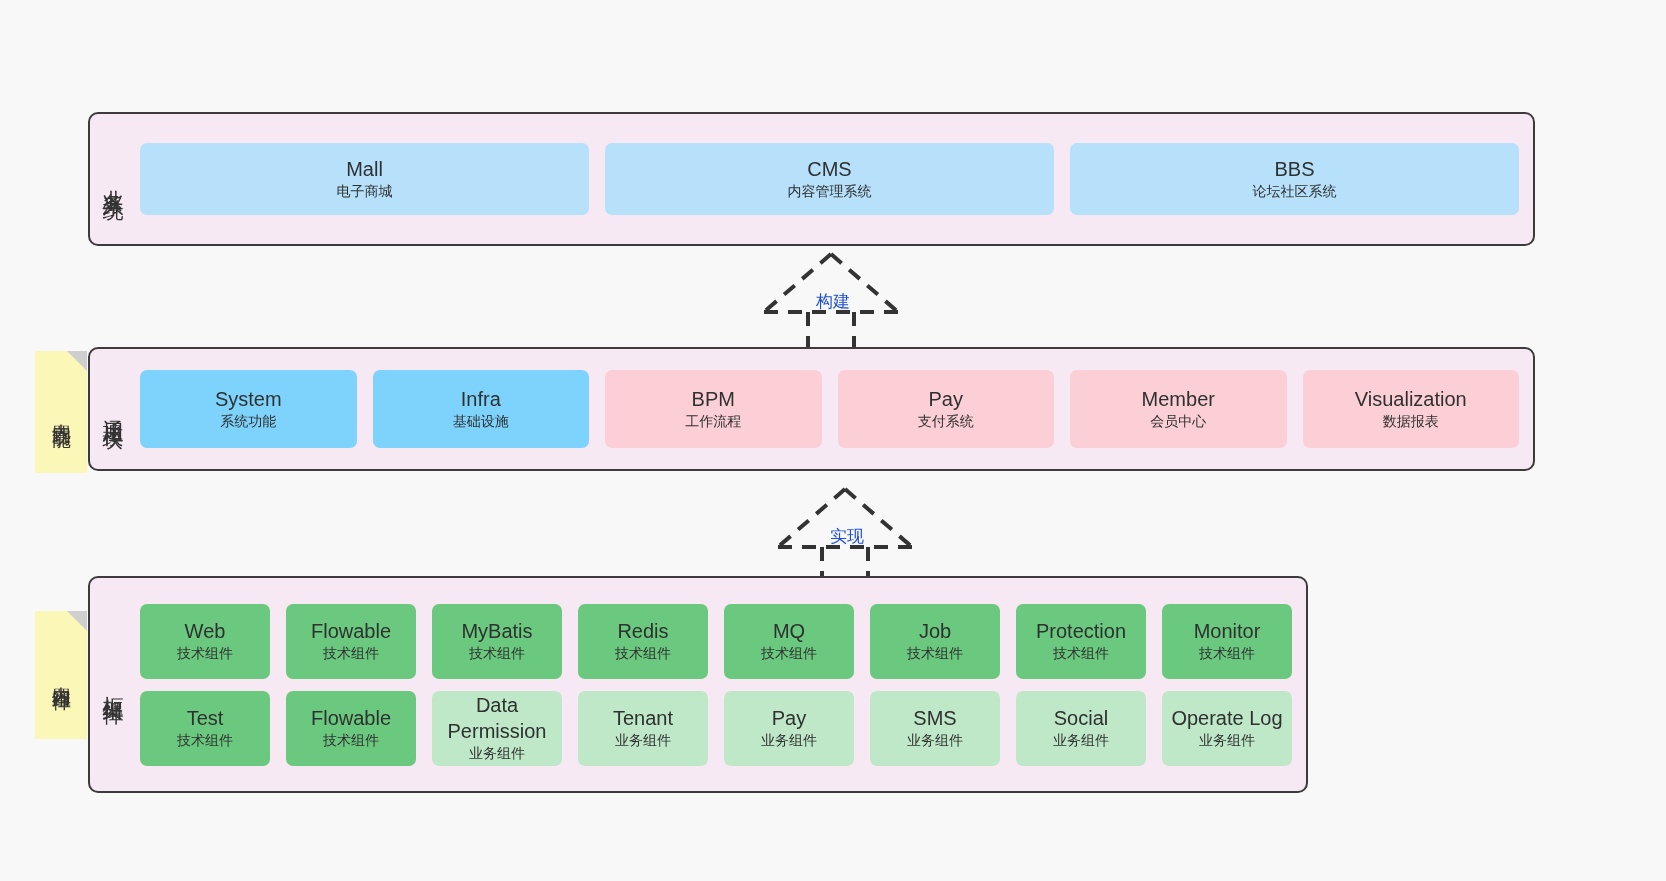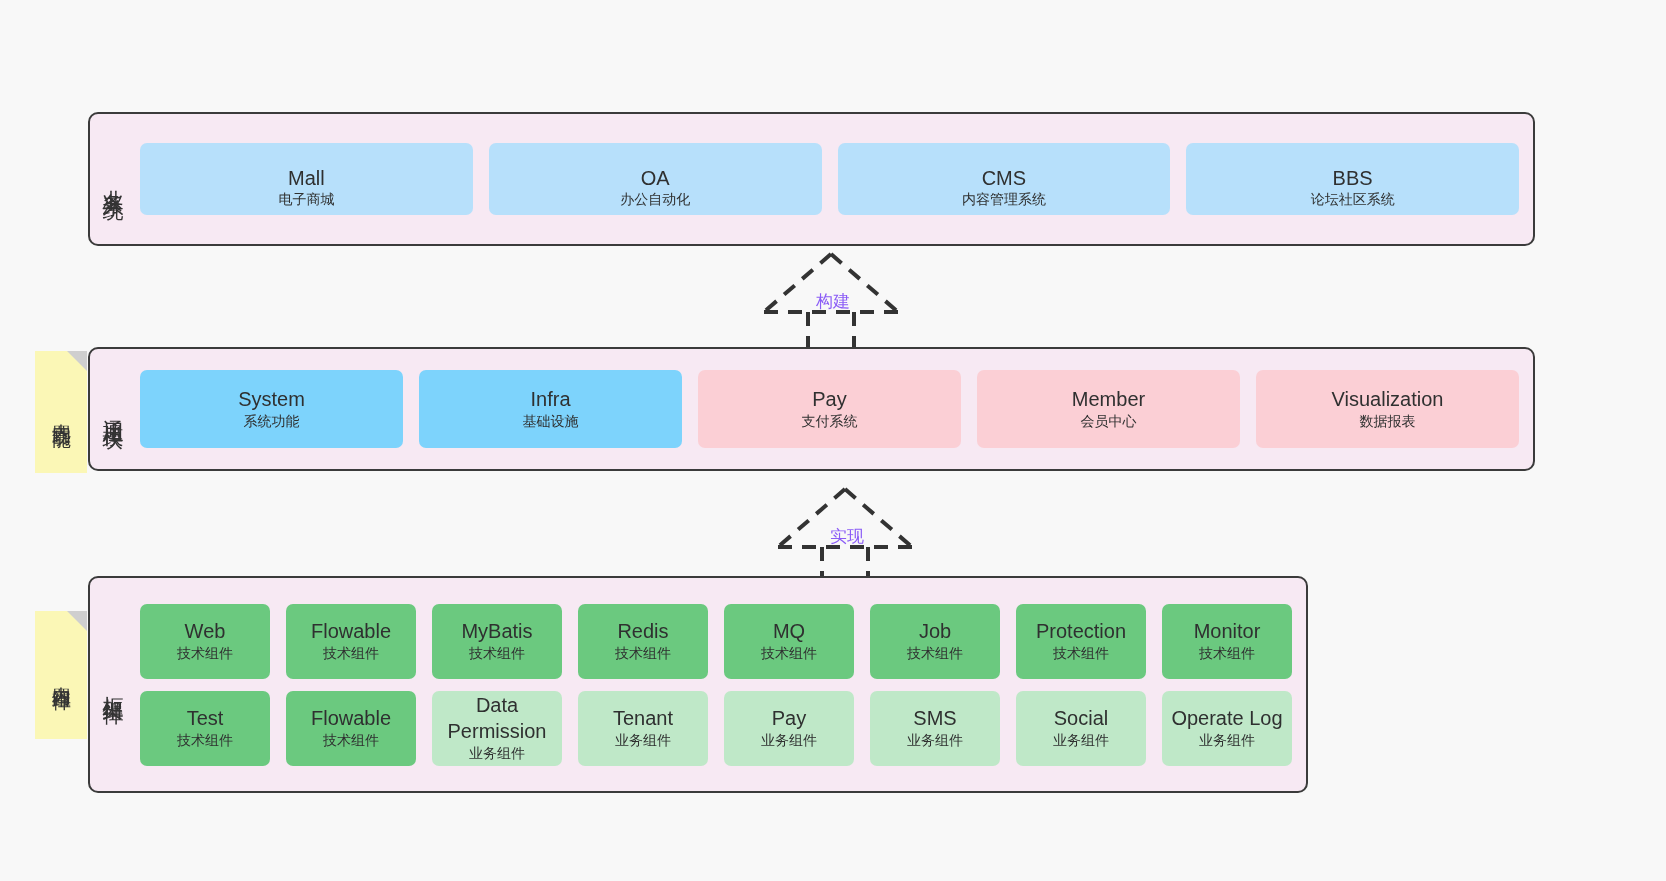--- a/index.html
+++ b/index.html
@@ -57,21 +57,21 @@
     justify-content: center;
     text-align: center;
     color: #2f3030;
     line-height: 1.28;
     padding: 6px 4px;
   }
   .cell .en { font-size: 20px; }
   .cell .cn { font-size: 14px; }
 
   
-  .sw-blue        { background: #b7e0fb; justify-content: flex-end; }
+  .sw-blue        { background: #b7e0fb; }
   .sw-red         { background: #7dd3fc; }
   .sw-pink        { background: #fbcfd5; }
   .sw-green       { background: #6bc97f; }
   .sw-lightgreen  { background: #bfe8c8; }
 
   
   #layer-business  { left: 88px;  top: 112px; width: 1447px; height: 134px; }
   #layer-common    { left: 88px;  top: 347px; width: 1447px; height: 124px; }
   #layer-framework { left: 88px;  top: 576px; width: 1220px; height: 217px; }
 
@@ -105,21 +105,21 @@
   }
   #note-builtin-func { left: 35px; top: 351px; height: 122px; }
   #note-builtin-comp { left: 35px; top: 611px; height: 128px; }
 
   
   .arrow { position: absolute; }
   .arrow svg { display: block; overflow: visible; }
   .arrow .lbl {
     position: absolute;
     font-size: 17px;
-    color: #8b5cf6;
+    color: #1d4ed8;
     background: transparent;
     white-space: nowrap;
     user-select: none;
   }
   #arrow-build  { left: 756px; top: 252px; width: 150px; height: 96px; }
   #arrow-build .lbl  { left: 60px; top: 38px; }
   #arrow-impl   { left: 770px; top: 487px; width: 150px; height: 96px; }
   #arrow-impl .lbl   { left: 60px; top: 38px; }
 </style>
 </head>
@@ -127,24 +127,20 @@
 
 <div id="root">
 
   <div class="layer" id="layer-business">
     <div class="layer-title">业务系统</div>
     <div class="layer-body">
       <div class="row">
         <div class="cell sw-blue">
           <span class="en">Mall</span>
           <span class="cn">电子商城</span>
-        </div>
-        <div class="cell sw-blue">
-          <span class="en">OA</span>
-          <span class="cn">办公自动化</span>
         </div>
         <div class="cell sw-blue">
           <span class="en">CMS</span>
           <span class="cn">内容管理系统</span>
         </div>
         <div class="cell sw-blue">
           <span class="en">BBS</span>
           <span class="cn">论坛社区系统</span>
         </div>
       </div>
@@ -173,20 +169,24 @@
       <div class="row">
         <div class="cell sw-red">
           <span class="en">System</span>
           <span class="cn">系统功能</span>
         </div>
         <div class="cell sw-red">
           <span class="en">Infra</span>
           <span class="cn">基础设施</span>
         </div>
         <div class="cell sw-pink">
+          <span class="en">BPM</span>
+          <span class="cn">工作流程</span>
+        </div>
+        <div class="cell sw-pink">
           <span class="en">Pay</span>
           <span class="cn">支付系统</span>
         </div>
         <div class="cell sw-pink">
           <span class="en">Member</span>
           <span class="cn">会员中心</span>
         </div>
         <div class="cell sw-pink">
           <span class="en">Visualization</span>
           <span class="cn">数据报表</span>

